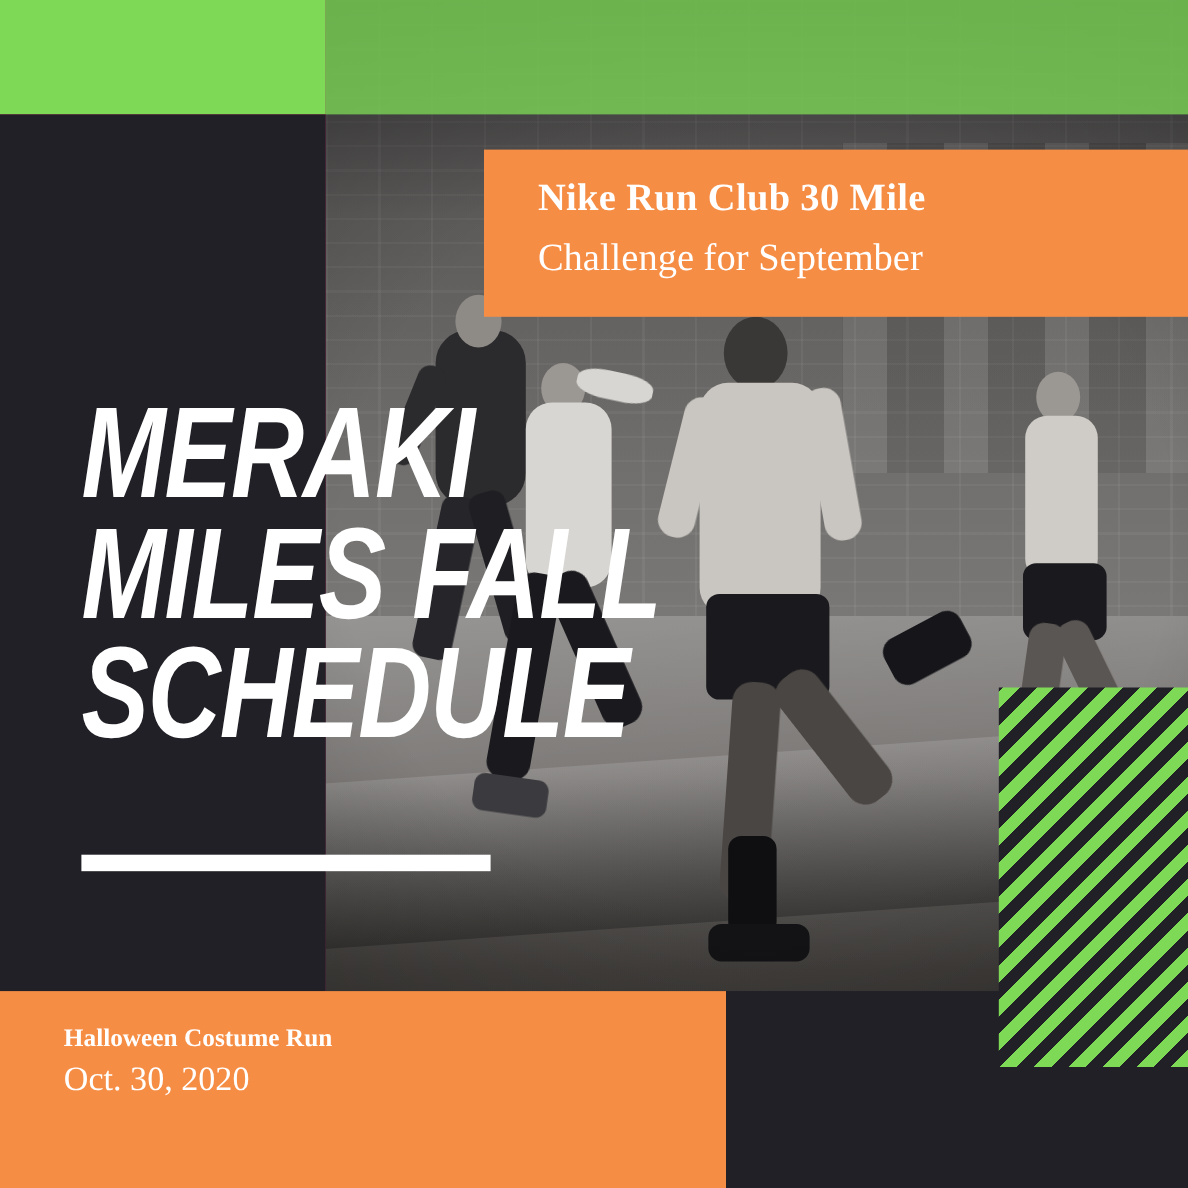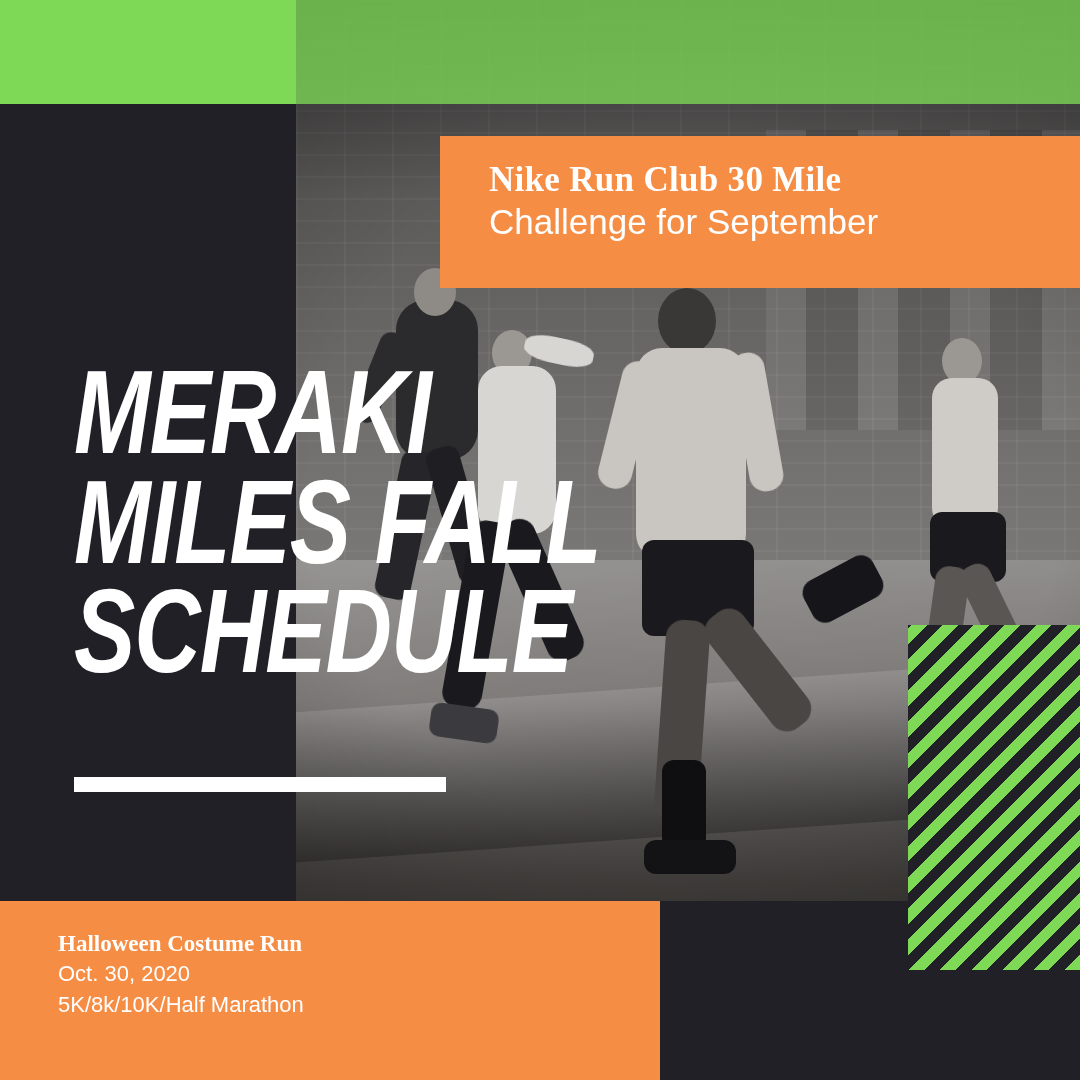--- a/index.html
+++ b/index.html
@@ -102,25 +102,25 @@
     color: #ffffff;
   }
   .top-title {
     font-family: "Liberation Serif", serif;
     font-weight: bold;
     font-size: 35px;
     letter-spacing: 0.3px;
     line-height: 1.15;
   }
   .top-sub {
-    font-family: Liberation Sans, sans-serif;
+    font-family: Liberation Serif, serif;
     font-weight: normal;
     font-size: 35px;
     line-height: 1.25;
-    margin-top: 0;
+    margin-top: 12px;
   }
 
   .headline {
     position: absolute;
     left: 74px; top: 358px;
     width: 420px;
     color: #ffffff;
     font-family: "Liberation Sans", sans-serif;
     font-weight: bold;
     font-style: italic;
@@ -142,22 +142,22 @@
     position: absolute; left: 58px; top: 930px; width: 600px;
     color: #ffffff;
   }
   .bt-title {
     font-family: "Liberation Serif", serif;
     font-weight: bold;
     font-size: 23px;
     line-height: 1.25;
   }
   .bt-line {
-    font-family: Liberation Sans, sans-serif;
-    font-size: 22px;
+    font-family: Liberation Serif, serif;
+    font-size: 31px;
     line-height: 1.40;
   }
 </style>
 </head>
 <body>
 
 <div class="poster">
 
   <div class="photo">
     <div class="wall"></div>
@@ -214,16 +214,15 @@
     <div>MERAKI</div>
     <div>MILES FALL</div>
     <div>SCHEDULE</div>
   </div>
   <div class="rule"></div>
 
   <div class="orange-bottom"></div>
   <div class="bottom-text">
     <div class="bt-title">Halloween Costume Run</div>
     <div class="bt-line">Oct. 30, 2020</div>
-    <div class="bt-line">5K/8k/10K/Half Marathon</div>
   </div>
 
 </div>
 
 </body></html>

